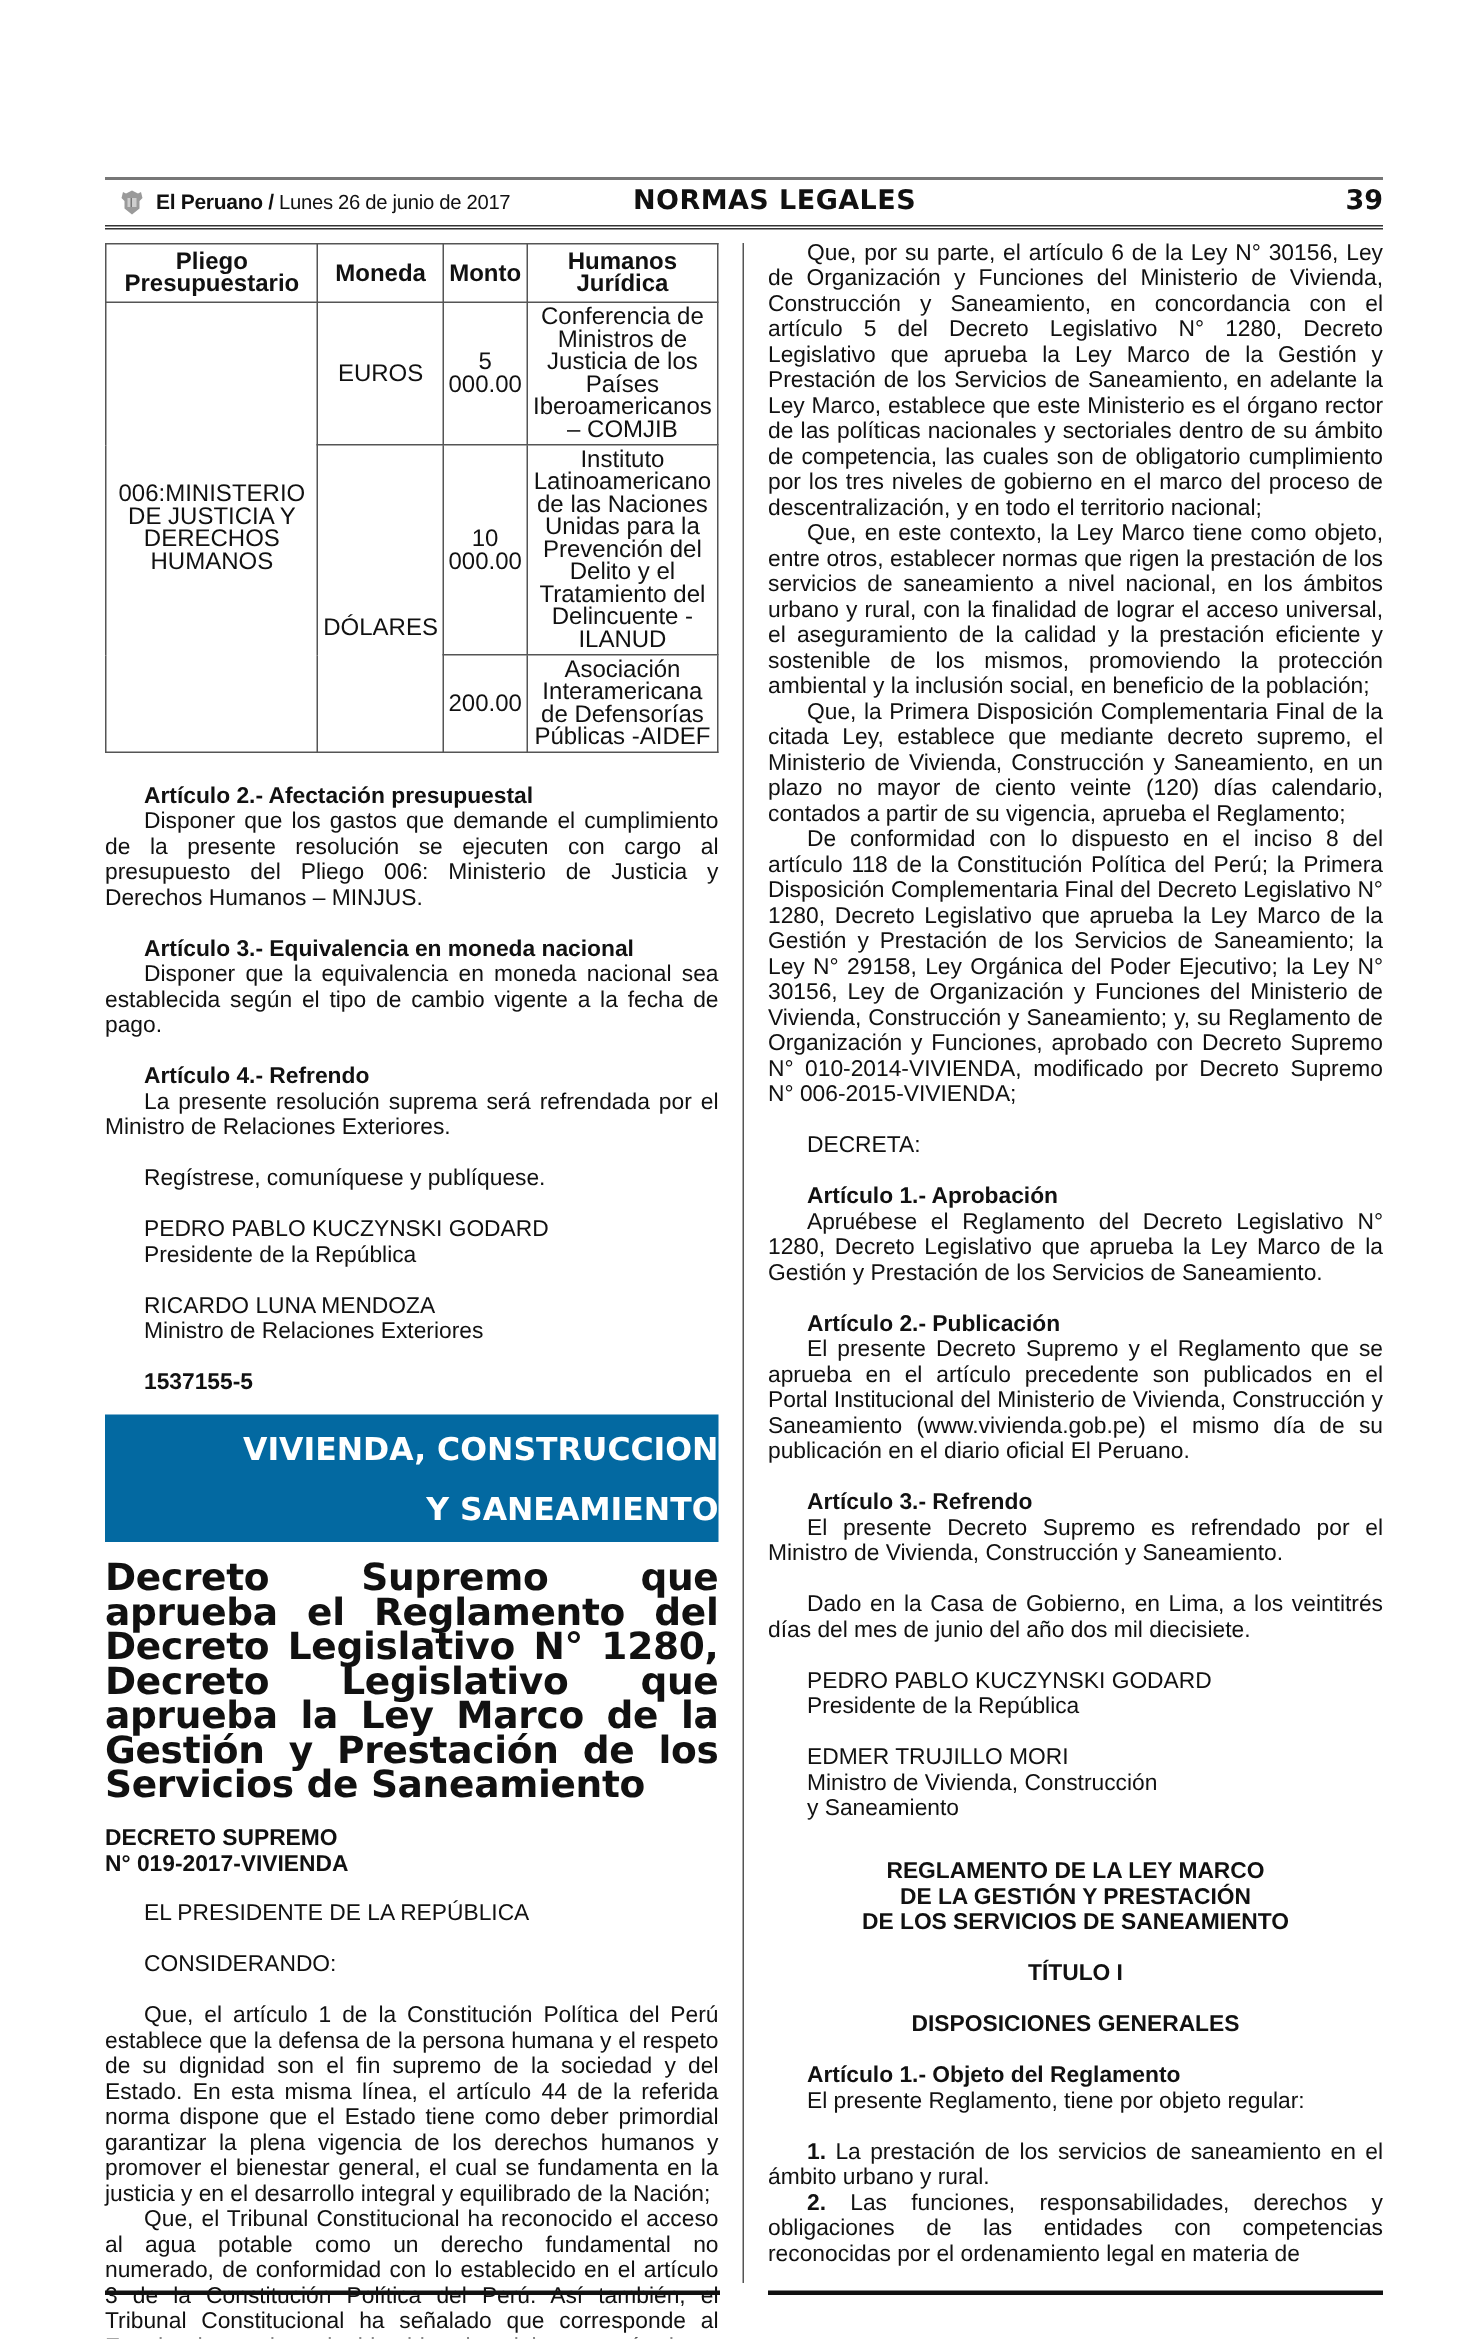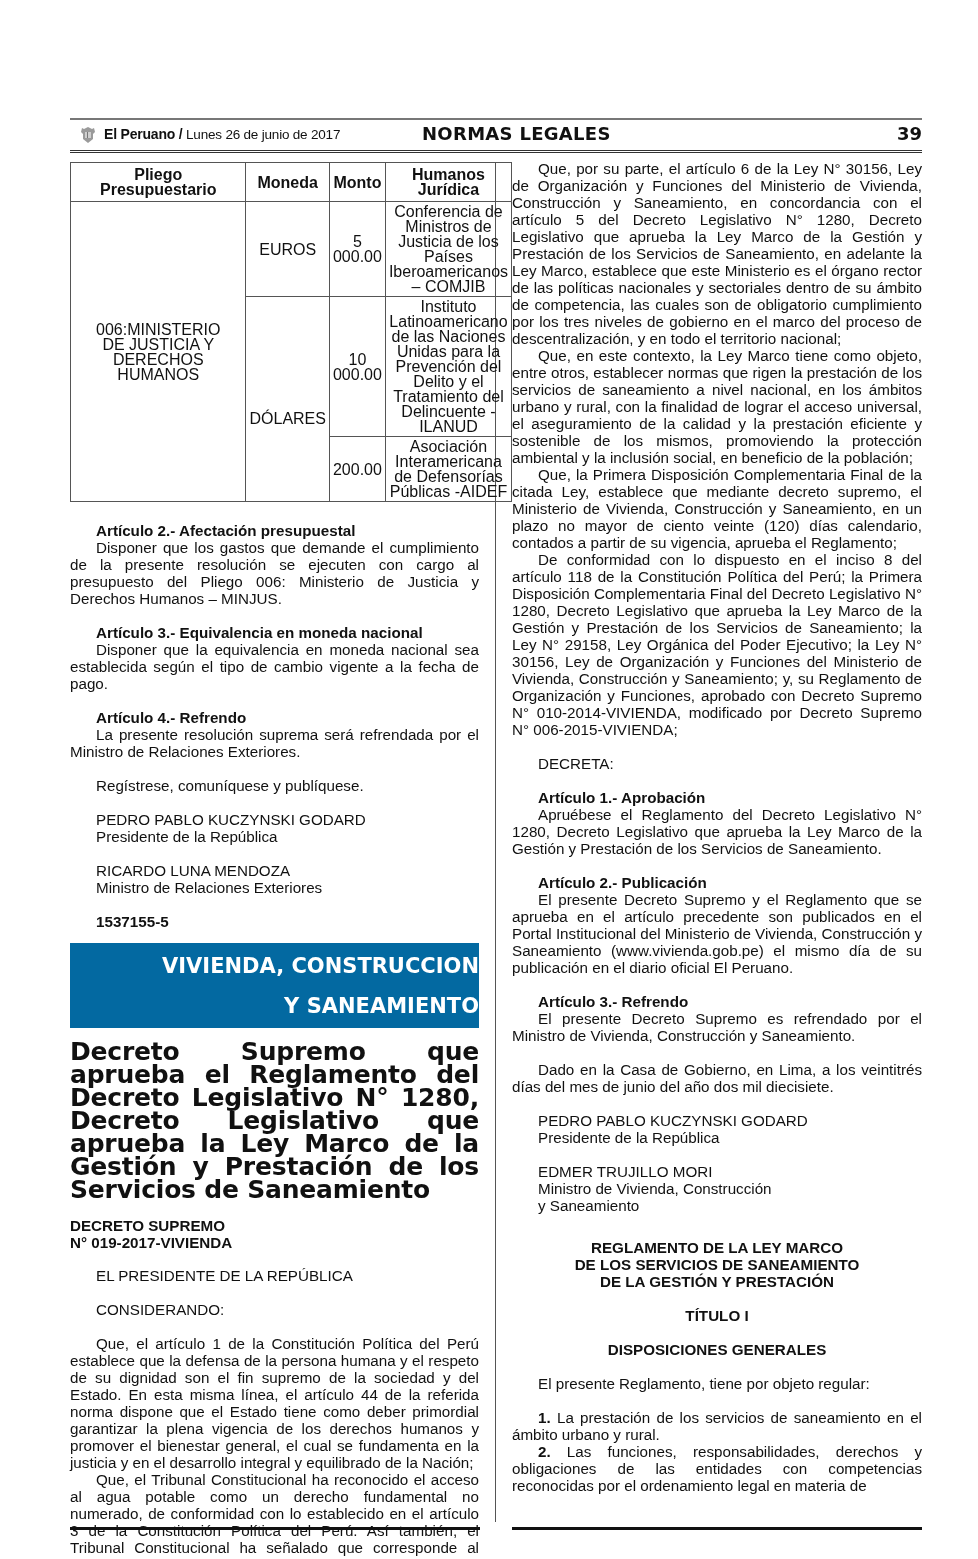--- a/index.html
+++ b/index.html
@@ -59,21 +59,21 @@
 <div class="col col-left">
   <table class="budget">
     <tbody>
         <tr>
       <th style="width:107px">Pliego Presupuestario</th>
       <th style="width:64px">Moneda</th>
       <th style="width:46px">Monto</th>
       <th>Humanos Jurídica</th>
     </tr>
     <tr>
-      <td rowspan="3" style="padding:0 25px">006:MINISTERIO DE JUSTICIA Y DERECHOS HUMANOS</td>
+      <td rowspan="3" style="padding:0 8px">006:MINISTERIO DE JUSTICIA Y DERECHOS HUMANOS</td>
       <td>EUROS</td>
       <td>5 000.00</td>
       <td style="height:50px">Conferencia de Ministros de Justicia de los Países Iberoamericanos – COMJIB</td>
     </tr>
     <tr>
       <td rowspan="2" style="vertical-align:middle;padding-top:40px">DÓLARES</td>
       <td>10 000.00</td>
       <td style="height:80px">Instituto Latinoamericano de las Naciones Unidas para la Prevención del Delito y el Tratamiento del Delincuente - ILANUD</td>
     </tr>
     <tr>
@@ -145,28 +145,29 @@
   <p class="pl">PEDRO PABLO KUCZYNSKI GODARD</p>
   <p class="pl">Presidente de la República</p>
   <div class="gap"></div>
   <p class="pl">EDMER TRUJILLO MORI</p>
   <p class="pl">Ministro de Vivienda, Construcción</p>
   <p class="pl">y Saneamiento</p>
   <div class="gap"></div>
   <div class="gap-s"></div>
   <div class="center b">
     <div>REGLAMENTO DE LA LEY MARCO</div>
+    <div>DE LA GESTIÓN Y PRESTACIÓN</div>
     <div>DE LOS SERVICIOS DE SANEAMIENTO</div>
-    <div>DE LA GESTIÓN Y PRESTACIÓN</div>
   </div>
   <div class="gap"></div>
   <p class="center b">TÍTULO I</p>
   <div class="gap"></div>
   <p class="center b">DISPOSICIONES GENERALES</p>
   <div class="gap"></div>
+  <p class="b pl">Artículo 1.- Objeto del Reglamento</p>
   <p class="pl">El presente Reglamento, tiene por objeto regular:</p>
   <div class="gap"></div>
   <p class="ind"><b>1.</b><span> La prestación de los servicios de saneamiento en el ámbito urbano y rural.</span></p>
   <p class="ind"><b>2.</b><span> Las funciones, responsabilidades, derechos y obligaciones de las entidades con competencias reconocidas por el ordenamiento legal en materia de</span></p>
 </div>
 
 <div class="bottom-rule" style="left:70px;width:410px"></div>
 <div class="bottom-rule" style="left:512px;width:410px"></div>
 
 </body></html>

